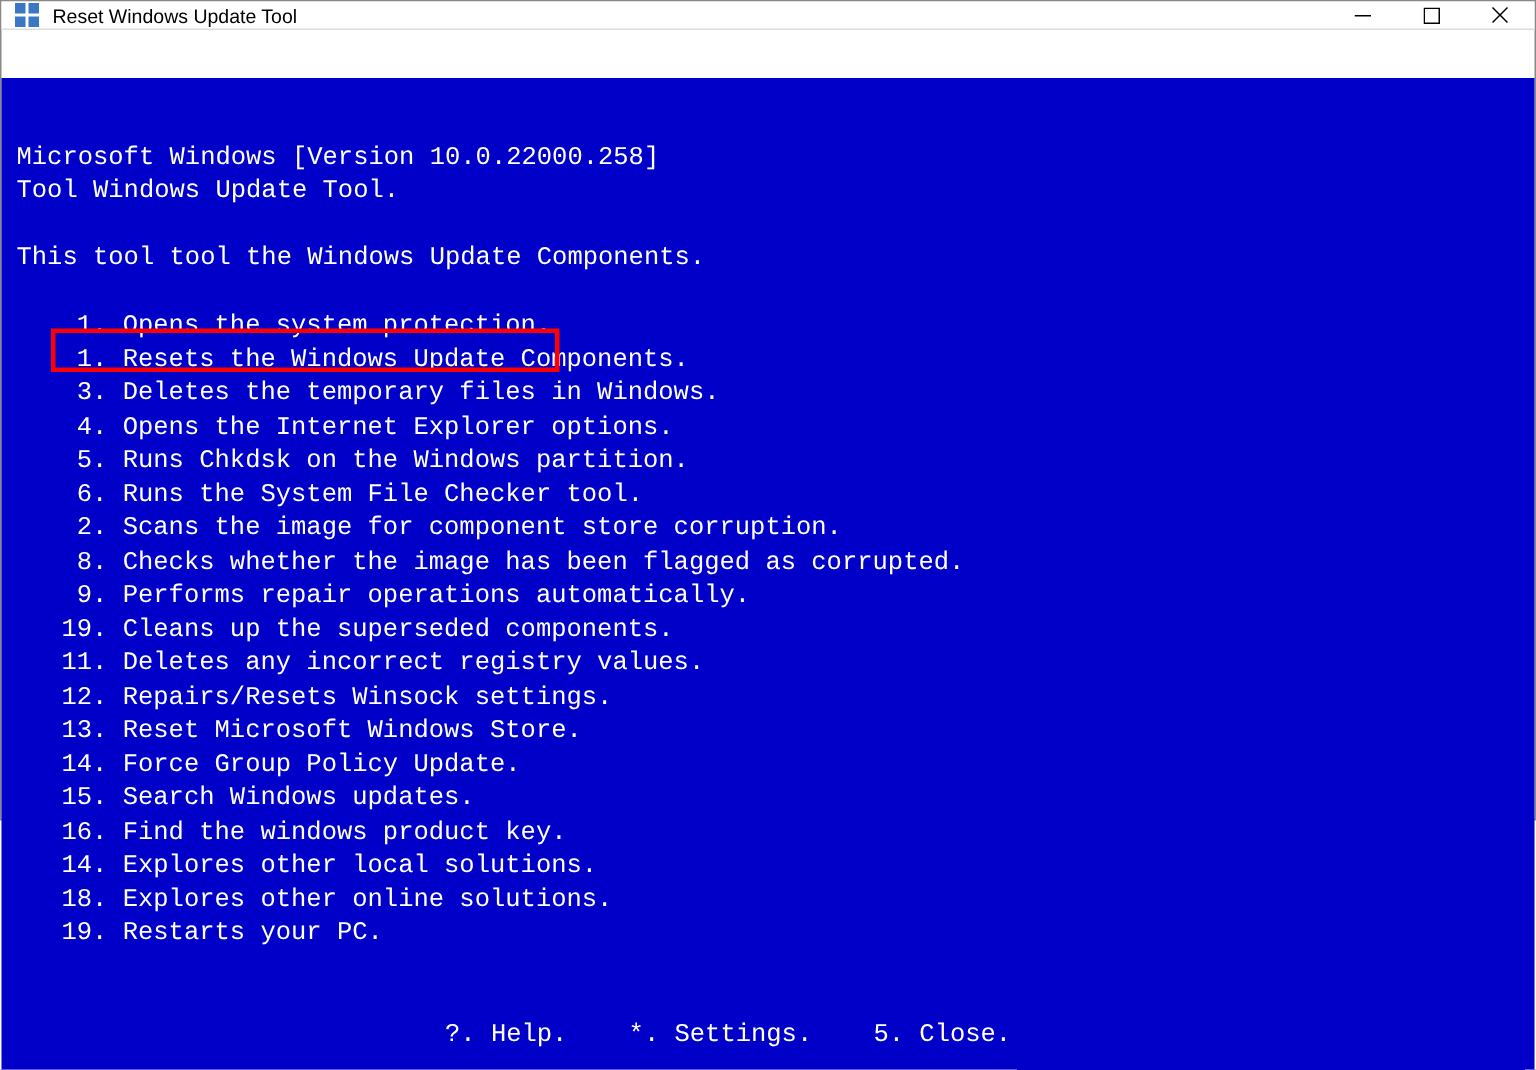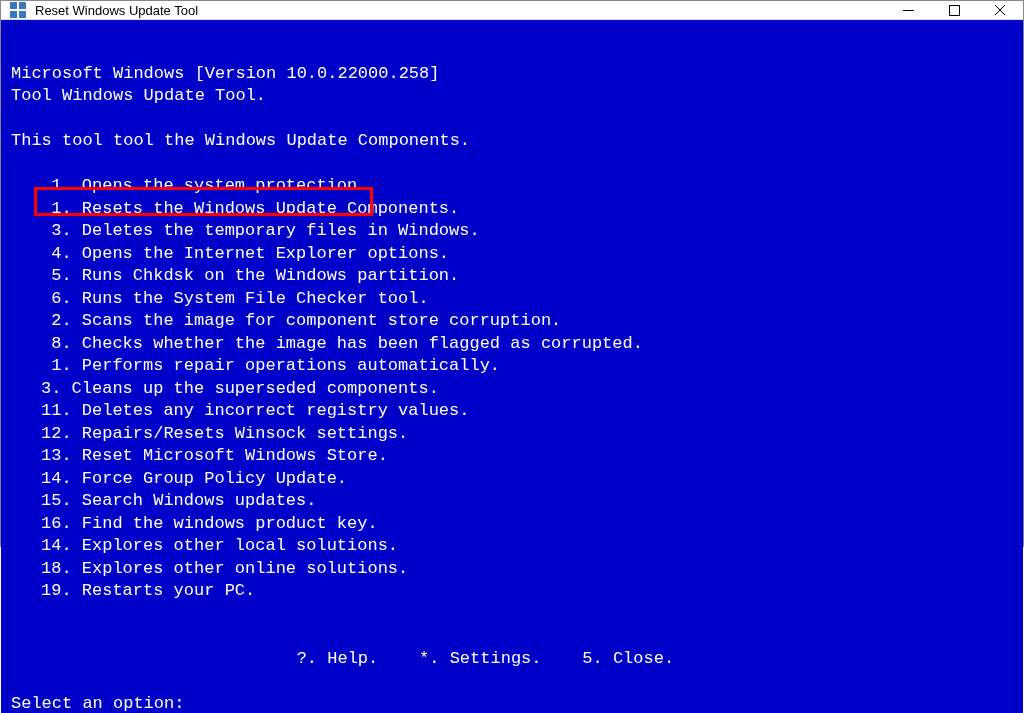--- a/index.html
+++ b/index.html
@@ -1,17 +1,17 @@
 <!DOCTYPE html>
 <html><head>
 <meta charset="utf-8">
 <style>
   * { margin: 0; padding: 0; box-sizing: border-box; }
   html, body { width: 1024px; height: 713px; font-family: 'Segoe UI', Tahoma, sans-serif; overflow: hidden; background: #fff; }
-  .window { width: 1024px; height: 547px; display: flex; flex-direction: column; border: 1px solid #888; position: relative; }
+  .window { width: 1024px; height: 547px; display: flex; flex-direction: column; border: 1px solid #888; position: relative; gap: 32px; }
   .titlebar { height: 34px; background: #ffffff; display: flex; align-items: center; padding-left: 8px; border-bottom: 1px solid #ddd; }
   .titlebar-icon { width: 18px; height: 18px; margin-right: 8px; display: inline-flex; align-items: center; justify-content: center; }
   .titlebar-title { font-size: 13px; color: #000; flex: 1; }
   .win-controls { display: flex; height: 100%; }
   .win-btn { width: 46px; height: 100%; display: flex; align-items: center; justify-content: center; cursor: default; }
   .win-btn svg { stroke: #000; stroke-width: 1; fill: none; }
   .console { flex: 1; background: #0000c8; color: #ffffff; font-family: 'Consolas', 'Courier New', monospace; font-size: 17px; line-height: 22.5px; padding: 20px 10px 10px 10px; white-space: pre; position: relative; }
   .menu-block { padding-left: 30px; }
   .menu-line { white-space: pre; font-family: Liberation Mono, monospace; }
   .highlight-box { position: absolute; border: 3px solid #ff0000; pointer-events: none; }
@@ -59,22 +59,22 @@
 <span>This tool tool the Windows Update Components.</span>
 
 <div class="menu-block"><span class="menu-line"> 1. Opens the system protection.</span>
 <span class="menu-line"> 1. Resets the Windows Update Components.</span>
 <span class="menu-line"> 3. Deletes the temporary files in Windows.</span>
 <span class="menu-line"> 4. Opens the Internet Explorer options.</span>
 <span class="menu-line"> 5. Runs Chkdsk on the Windows partition.</span>
 <span class="menu-line"> 6. Runs the System File Checker tool.</span>
 <span class="menu-line"> 2. Scans the image for component store corruption.</span>
 <span class="menu-line"> 8. Checks whether the image has been flagged as corrupted.</span>
-<span class="menu-line"> 1. Performs repair operations automatically.</span>
-<span class="menu-line">3. Cleans up the superseded components.</span>
+<span class="menu-line"> 9. Performs repair operations automatically.</span>
+<span class="menu-line">19. Cleans up the superseded components.</span>
 <span class="menu-line">11. Deletes any incorrect registry values.</span>
 <span class="menu-line">12. Repairs/Resets Winsock settings.</span>
 <span class="menu-line">13. Reset Microsoft Windows Store.</span>
 <span class="menu-line">14. Force Group Policy Update.</span>
 <span class="menu-line">15. Search Windows updates.</span>
 <span class="menu-line">16. Find the windows product key.</span>
 <span class="menu-line">14. Explores other local solutions.</span>
 <span class="menu-line">18. Explores other online solutions.</span>
 <span class="menu-line">19. Restarts your PC.</span>
 </div>

